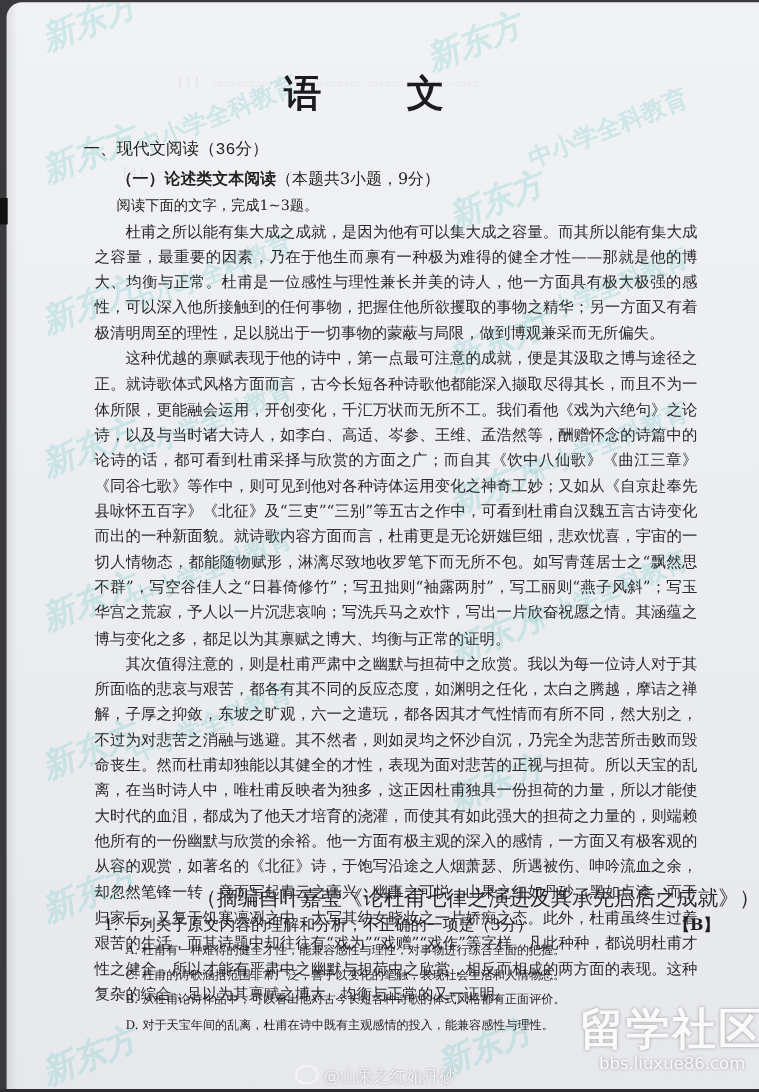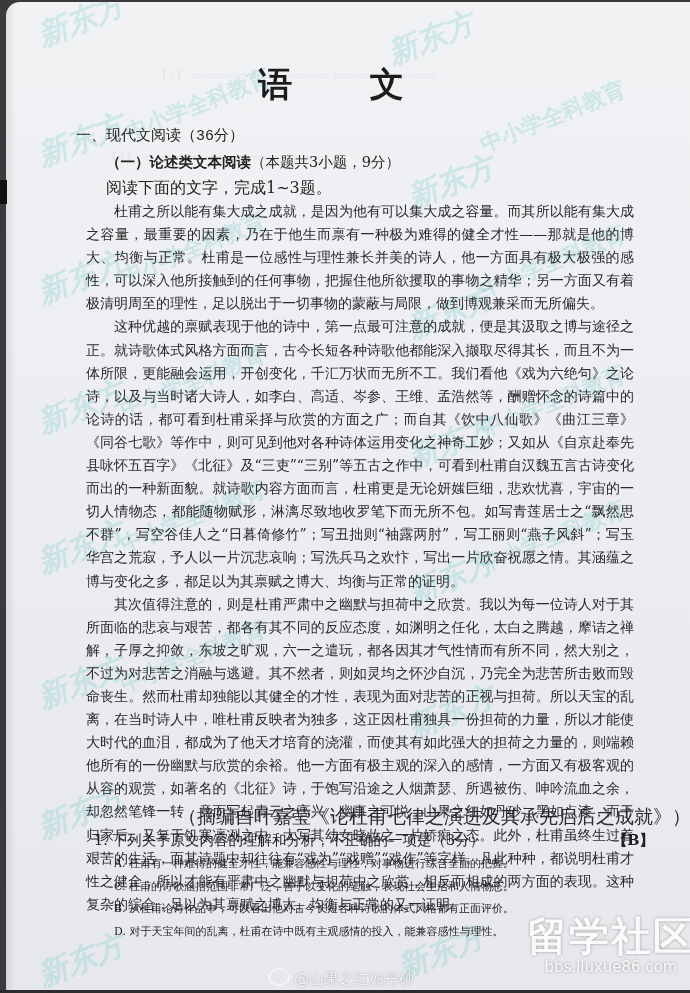--- a/index.html
+++ b/index.html
@@ -7,21 +7,21 @@
   .page{position:absolute;left:6px;top:2px;width:684px;height:991px;background:linear-gradient(180deg,#f1f2f4 0%,#eceef1 40%,#e6e8ec 100%);border-radius:14px 0 0 0;overflow:hidden;}
   .shadow-left{position:absolute;left:0;top:0;width:10px;height:100%;background:linear-gradient(90deg,rgba(0,0,0,0.08),rgba(0,0,0,0));}
   .bleed{position:absolute;color:rgba(90,90,100,0.08);font-size:11px;letter-spacing:1px;}
   .wm{position:absolute;color:rgba(80,190,190,0.22);font-weight:bold;font-family:"DejaVu Sans","Liberation Sans",sans-serif;transform:rotate(-22deg);white-space:nowrap;pointer-events:none;}
   .wm.big{font-size:30px;font-style:italic;}
   .wm.mid{font-size:22px;}
   .title{position:absolute;left:0;width:100%;top:60px;text-align:center;font-size:34px;letter-spacing:34px;color:#1c1c1e;font-family:Liberation Sans, sans-serif;font-weight:bold;}
   .sec{position:absolute;left:70px;top:124px;font-size:15px;color:#222;font-family:Liberation Mono, monospace;}
   .sub{position:absolute;left:100px;top:151px;font-size:14.5px;color:#222;}
   .sub b{font-family:"DejaVu Sans","Liberation Sans",sans-serif;font-weight:bold;}
-  .instr{position:absolute;left:100px;top:176px;font-size:16px;color:#222;}
+  .instr{position:absolute;left:100px;top:176px;font-size:13px;color:#222;}
   .body{position:absolute;left:80px;top:198px;width:548px;font-size:14px;line-height:23.1px;color:#2a2a2c;text-align:justify;}
   .body p{margin:0;text-indent:28px;}
   .cite{position:absolute;left:0;width:660px;top:802px;text-align:right;font-size:19px;color:#2a2a2c;margin-left:25px;}
   .q{position:absolute;left:88px;top:829px;width:560px;font-size:14.5px;color:#1f1f21;}
   .q .ans{position:absolute;right:0;top:0;font-weight:bold;}
   .opts{position:absolute;left:108px;top:851px;width:560px;font-size:11px;line-height:22.5px;color:#1f1f21;}
   .opt{white-space:nowrap;}
   .binder{position:absolute;left:0;top:180px;width:7px;height:24px;background:#111;}
   .weibo{position:absolute;left:262px;top:966px;font-size:15px;color:#f4f4f6;font-family:"DejaVu Sans","Liberation Sans",sans-serif;text-shadow:0 0 2px rgba(0,0,0,0.35);}
   .weibo .ic{display:inline-block;width:18px;height:14px;border:2px solid #f4f4f6;border-radius:50%;vertical-align:-2px;margin-right:4px;}

